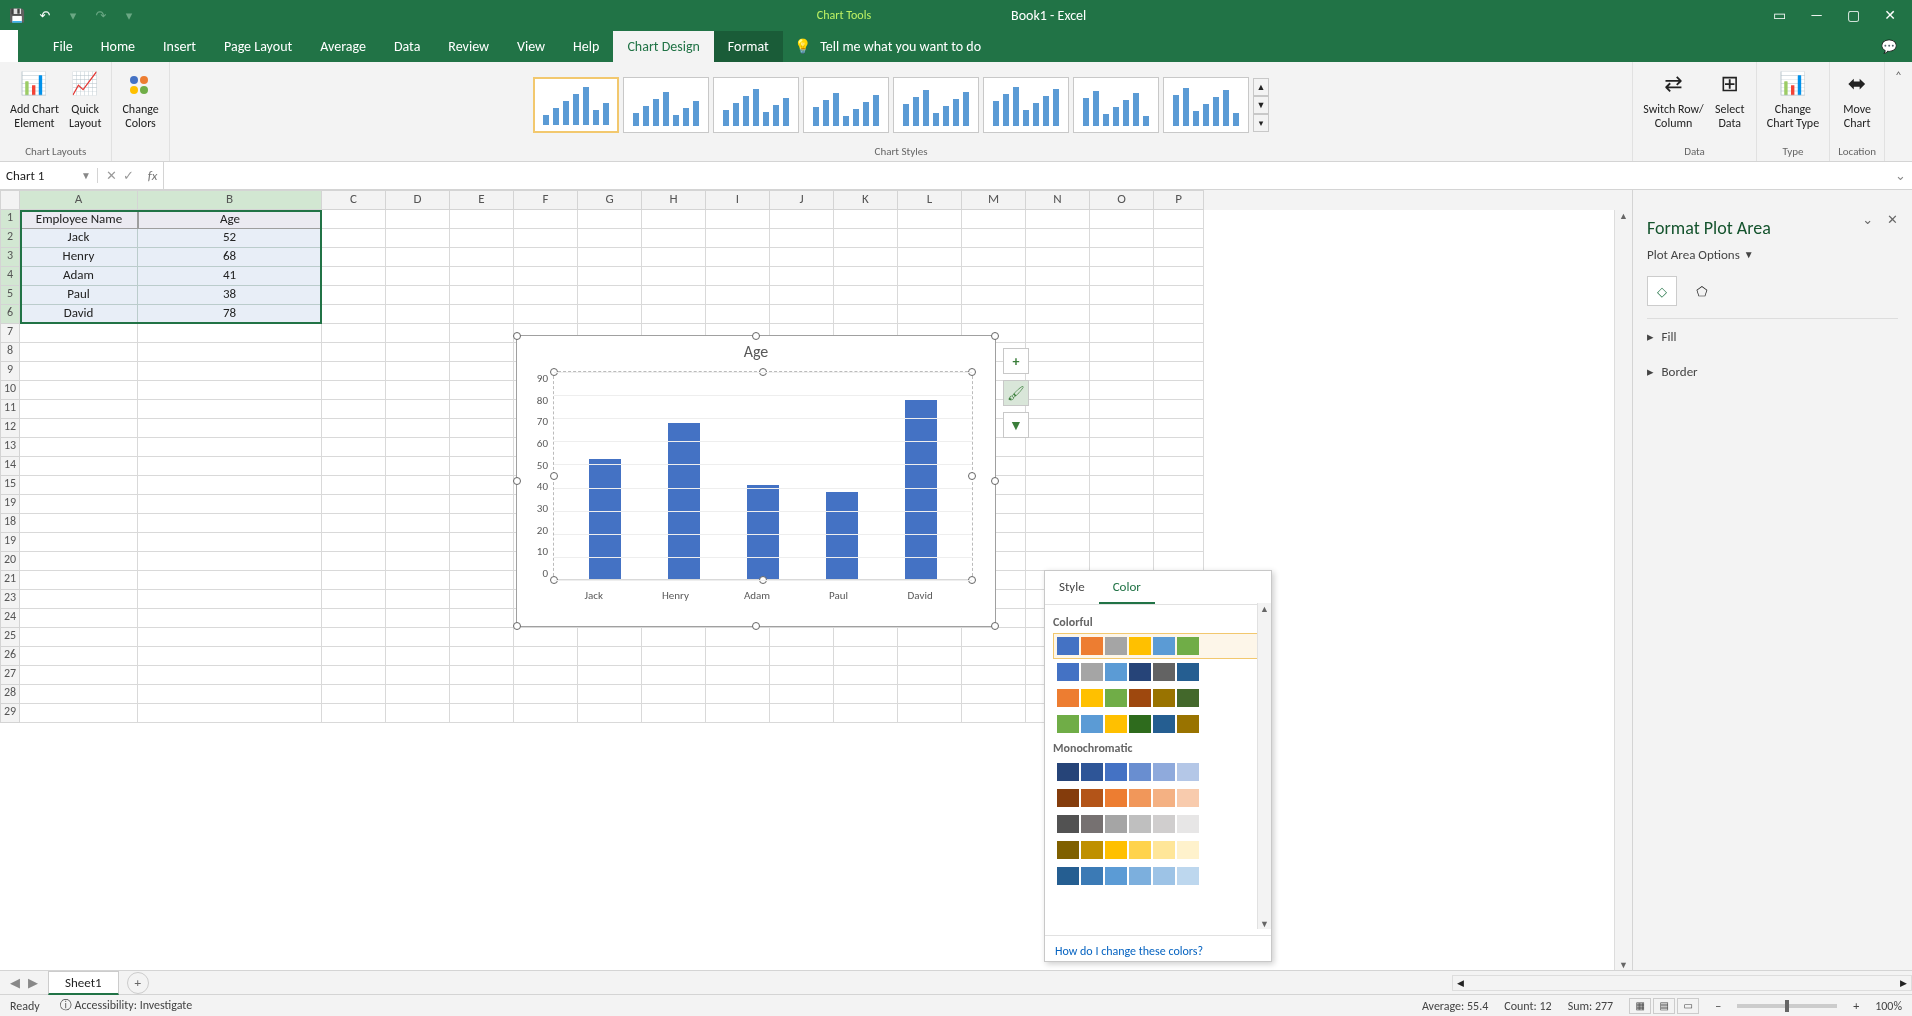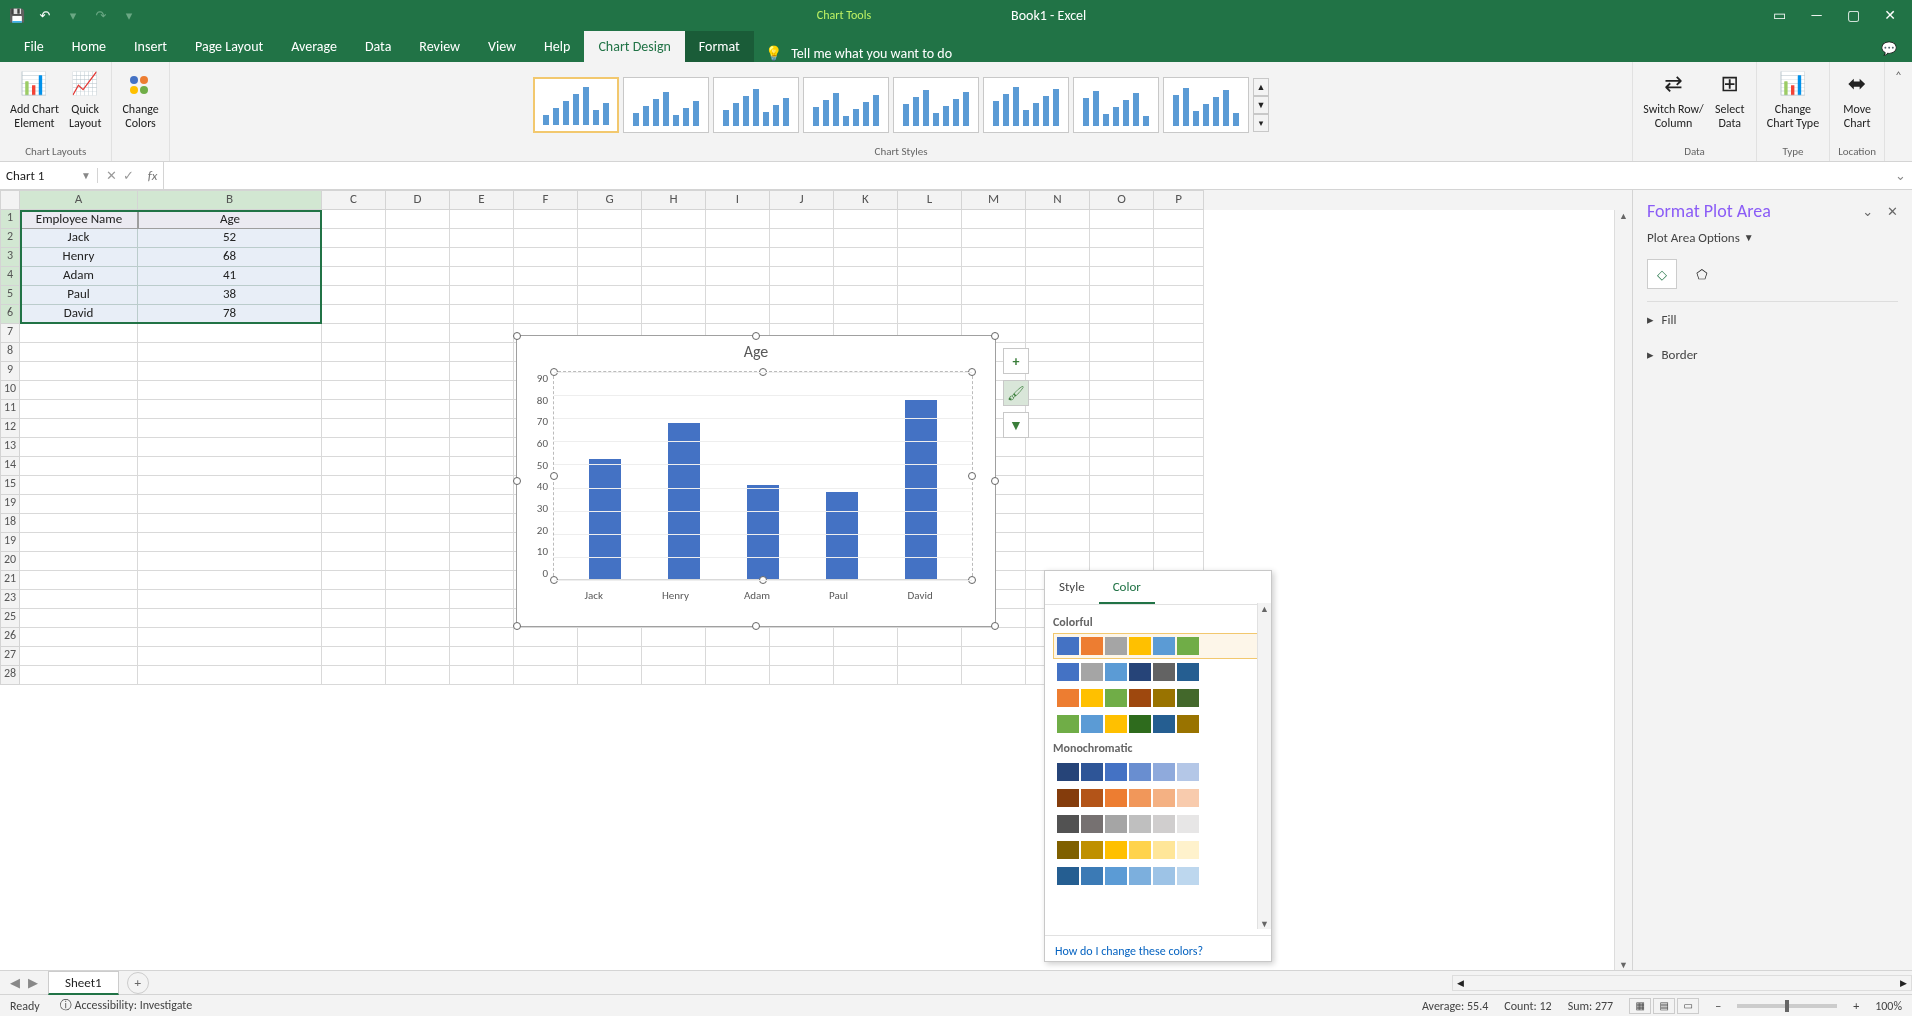--- a/index.html
+++ b/index.html
@@ -5,21 +5,21 @@
 *{box-sizing:border-box;margin:0;padding:0;font-family:"Segoe UI",Calibri,sans-serif;}
 body{background:#fff;width:1912px;height:1016px;overflow:hidden;font-size:13px;color:#222;}
 .titlebar{height:30px;background:#217346;display:flex;align-items:center;color:#fff;}
 .qat{display:flex;align-items:center;gap:10px;padding:0 8px;}
 .qat .ico{width:18px;height:18px;display:flex;align-items:center;justify-content:center;font-size:13px;color:#fff;}
 .titlebar-center{flex:1;display:flex;justify-content:center;align-items:center;gap:140px;}
 .chart-tools{color:#bef264;font-size:12px;}
 .doc-title{font-size:14px;}
 .win-ctrl{display:flex;gap:24px;padding:0 16px;align-items:center;}
 .win-ctrl div{font-size:14px;}
-.menubar{height:32px;background:#217346;display:flex;align-items:flex-end;padding-left:10px;}
+.menubar{height:32px;background:#217346;display:flex;align-items:center;padding-left:21px;margin-left:18px;}
 .menubar .tab{padding:7px 14px;color:#fff;font-size:14px;cursor:pointer;}
 .menubar .tab.active{background:#f3f3f3;color:#217346;}
 .menubar .tab.ctx{background:#1a5c38;}
 .tellme{display:flex;align-items:center;gap:8px;color:#fff;padding:0 12px;font-size:14px;}
 .ribbon{height:100px;background:#f3f3f3;border-bottom:1px solid #d4d4d4;display:flex;}
 .rgroup{border-right:1px solid #e1e1e1;padding:4px 8px 0 8px;display:flex;flex-direction:column;align-items:center;justify-content:space-between;}
 .rgroup-label{font-size:11px;color:#666;padding:2px 0 3px 0;}
 .rgroup-body{display:flex;gap:6px;align-items:flex-start;flex:1;}
 .rbtn{display:flex;flex-direction:column;align-items:center;gap:2px;padding:2px;cursor:pointer;font-size:12px;line-height:1.2;text-align:center;}
 .rbtn .icon-lg{width:32px;height:32px;display:flex;align-items:center;justify-content:center;font-size:22px;}
@@ -67,21 +67,21 @@
 .flyout-tabs div.active{color:#217346;border-bottom:2px solid #217346;}
 .flyout-body{padding:6px 8px;overflow:auto;height:330px;}
 .section-label{font-size:12px;color:#666;font-weight:600;padding:4px 0;}
 .swatch-row{height:26px;border:1px solid transparent;display:flex;gap:2px;padding:3px;align-items:center;}
 .swatch-row.selected{border:1px solid #f2c86e;background:#fdf6e9;}
 .sw{width:22px;height:18px;}
 .flyout-footer{padding:8px 10px;font-size:12px;color:#0563c1;border-top:1px solid #e1e1e1;}
 .flyout-scroll{position:absolute;right:0;top:32px;bottom:32px;width:14px;background:#f3f3f3;border-left:1px solid #e1e1e1;display:flex;flex-direction:column;justify-content:space-between;align-items:center;font-size:9px;color:#666;}
 .format-pane{width:280px;border-left:1px solid #d4d4d4;background:#f3f3f3;padding:10px 14px;}
 .pane-header{display:flex;align-items:center;justify-content:space-between;}
-.pane-title{font-size:18px;color:#8b5cf6;}
+.pane-title{font-size:18px;color:#14532d;margin-top:17px;}
 .pane-sub{font-size:13px;color:#444;padding:8px 0;display:flex;align-items:center;gap:4px;}
 .pane-icons{display:flex;gap:10px;padding:6px 0 12px 0;border-bottom:1px solid #ddd;}
 .pane-icon{width:30px;height:30px;display:flex;align-items:center;justify-content:center;border:1px solid transparent;}
 .pane-icon.active{background:#fff;border:1px solid #ccc;color:#217346;}
 .pane-section{padding:10px 0;font-size:13px;color:#444;display:flex;align-items:center;gap:8px;}
 .sheet-tabs{height:24px;border-top:1px solid #d4d4d4;display:flex;align-items:center;background:#f3f3f3;}
 .sheet-nav{display:flex;gap:8px;padding:0 10px;color:#888;}
 .sheet-tab{padding:3px 16px;background:#fff;border:1px solid #ccc;border-bottom:2px solid #217346;font-size:13px;}
 .addsheet{width:22px;height:22px;border:1px solid #ccc;border-radius:50%;margin-left:8px;display:flex;align-items:center;justify-content:center;color:#666;}
 .hscroll{margin-left:auto;width:460px;height:16px;background:#f3f3f3;border:1px solid #ddd;display:flex;align-items:center;}
@@ -717,20 +717,39 @@
           <div class="cell" style="width: 64px;"></div>
           <div class="cell" style="width: 64px;"></div>
           <div class="cell" style="width: 64px;"></div>
           <div class="cell" style="width: 64px;"></div>
           <div class="cell" style="width: 64px;"></div>
           <div class="cell" style="width: 64px;"></div>
           <div class="cell" style="width: 64px;"></div>
           <div class="cell" style="width: 50px;"></div>
         </div>
         <div class="row">
+          <div class="rowh">24</div>
+          <div class="cell" style="width: 118px;"></div>
+          <div class="cell" style="width: 184px;"></div>
+          <div class="cell" style="width: 64px;"></div>
+          <div class="cell" style="width: 64px;"></div>
+          <div class="cell" style="width: 64px;"></div>
+          <div class="cell" style="width: 64px;"></div>
+          <div class="cell" style="width: 64px;"></div>
+          <div class="cell" style="width: 64px;"></div>
+          <div class="cell" style="width: 64px;"></div>
+          <div class="cell" style="width: 64px;"></div>
+          <div class="cell" style="width: 64px;"></div>
+          <div class="cell" style="width: 64px;"></div>
+          <div class="cell" style="width: 64px;"></div>
+          <div class="cell" style="width: 64px;"></div>
+          <div class="cell" style="width: 64px;"></div>
+          <div class="cell" style="width: 50px;"></div>
+        </div>
+        <div class="row">
           <div class="rowh">25</div>
           <div class="cell" style="width: 118px;"></div>
           <div class="cell" style="width: 184px;"></div>
           <div class="cell" style="width: 64px;"></div>
           <div class="cell" style="width: 64px;"></div>
           <div class="cell" style="width: 64px;"></div>
           <div class="cell" style="width: 64px;"></div>
           <div class="cell" style="width: 64px;"></div>
           <div class="cell" style="width: 64px;"></div>
           <div class="cell" style="width: 64px;"></div>
@@ -775,20 +794,39 @@
           <div class="cell" style="width: 64px;"></div>
           <div class="cell" style="width: 64px;"></div>
           <div class="cell" style="width: 64px;"></div>
           <div class="cell" style="width: 64px;"></div>
           <div class="cell" style="width: 64px;"></div>
           <div class="cell" style="width: 64px;"></div>
           <div class="cell" style="width: 50px;"></div>
         </div>
         <div class="row">
           <div class="rowh">28</div>
+          <div class="cell" style="width: 118px;"></div>
+          <div class="cell" style="width: 184px;"></div>
+          <div class="cell" style="width: 64px;"></div>
+          <div class="cell" style="width: 64px;"></div>
+          <div class="cell" style="width: 64px;"></div>
+          <div class="cell" style="width: 64px;"></div>
+          <div class="cell" style="width: 64px;"></div>
+          <div class="cell" style="width: 64px;"></div>
+          <div class="cell" style="width: 64px;"></div>
+          <div class="cell" style="width: 64px;"></div>
+          <div class="cell" style="width: 64px;"></div>
+          <div class="cell" style="width: 64px;"></div>
+          <div class="cell" style="width: 64px;"></div>
+          <div class="cell" style="width: 64px;"></div>
+          <div class="cell" style="width: 64px;"></div>
+          <div class="cell" style="width: 50px;"></div>
+        </div>
+        <div class="row">
+          <div class="rowh">29</div>
           <div class="cell" style="width: 118px;"></div>
           <div class="cell" style="width: 184px;"></div>
           <div class="cell" style="width: 64px;"></div>
           <div class="cell" style="width: 64px;"></div>
           <div class="cell" style="width: 64px;"></div>
           <div class="cell" style="width: 64px;"></div>
           <div class="cell" style="width: 64px;"></div>
           <div class="cell" style="width: 64px;"></div>
           <div class="cell" style="width: 64px;"></div>
           <div class="cell" style="width: 64px;"></div>

